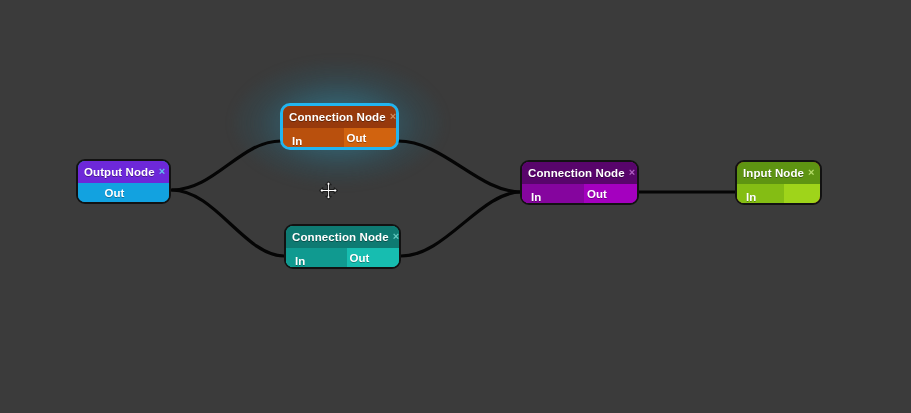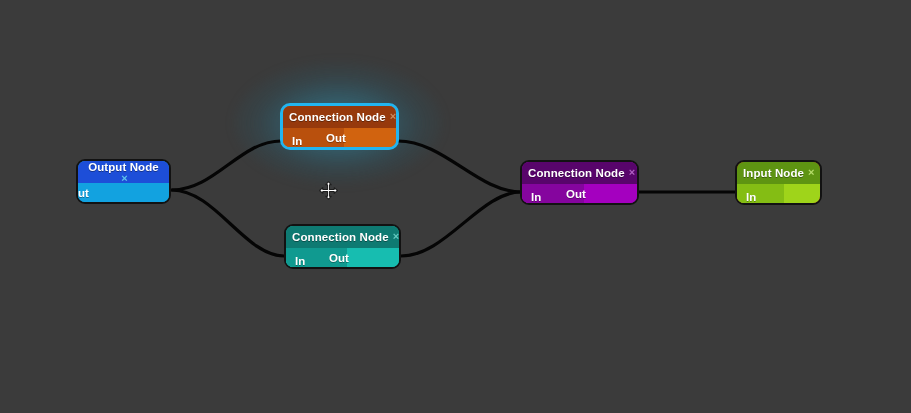--- a/index.html
+++ b/index.html
@@ -100,21 +100,21 @@
   }
   .port-in {
     left: 0;
     padding-left: 9px;
     justify-content: flex-start;
     align-items: flex-end;
   }
   .port-out {
     right: 0;
     padding-right: 9px;
-    justify-content: flex-start;
+    justify-content: center;
   }
 
   
   .move-cursor {
     position: absolute;
     width: 19px;
     height: 19px;
     pointer-events: none;
   }
 </style>
@@ -129,21 +129,21 @@
   <svg id="edge-layer" viewBox="0 0 911 413" xmlns="http://www.w3.org/2000/svg">
       <path d="M 172 190 C 215 190, 240 141, 281 141" class="edge-path" stroke="#050505"></path>
       <path d="M 172 190 C 215 190, 245 256, 284 256" class="edge-path" stroke="#050505"></path>
       <path d="M 398 141 C 444 141, 478 192, 521 192" class="edge-path" stroke="#050505"></path>
       <path d="M 401 256 C 446 256, 480 192, 521 192" class="edge-path" stroke="#050505"></path>
       <path d="M 639 192 L 736 192" class="edge-path" stroke="#050505"></path>
     </svg>
 
   <div id="node-layer">
       <div class="node" style="left: 76px; top: 159px; width: 95px; height: 45px; background: rgb(18, 162, 224);">
-        <div class="node-header" style="background: #1d4ed8; flex-direction: column;">
+        <div class="node-header" style="background: #6d28d9;">
           <span class="node-title">Output Node</span>
           <span class="node-close" style="color: rgb(95, 196, 234);">×</span>
         </div>
         <div class="node-ports" style="background: rgb(18, 162, 224);">
           <div class="port port-out" style="width: 91px; background: transparent;">
             <span>Out</span>
           </div>
         </div>
       </div>
       <div class="node selected" style="left: 281px; top: 104px; width: 117px; height: 45px; background: rgb(209, 99, 15); border-color: rgb(34, 181, 240);">

